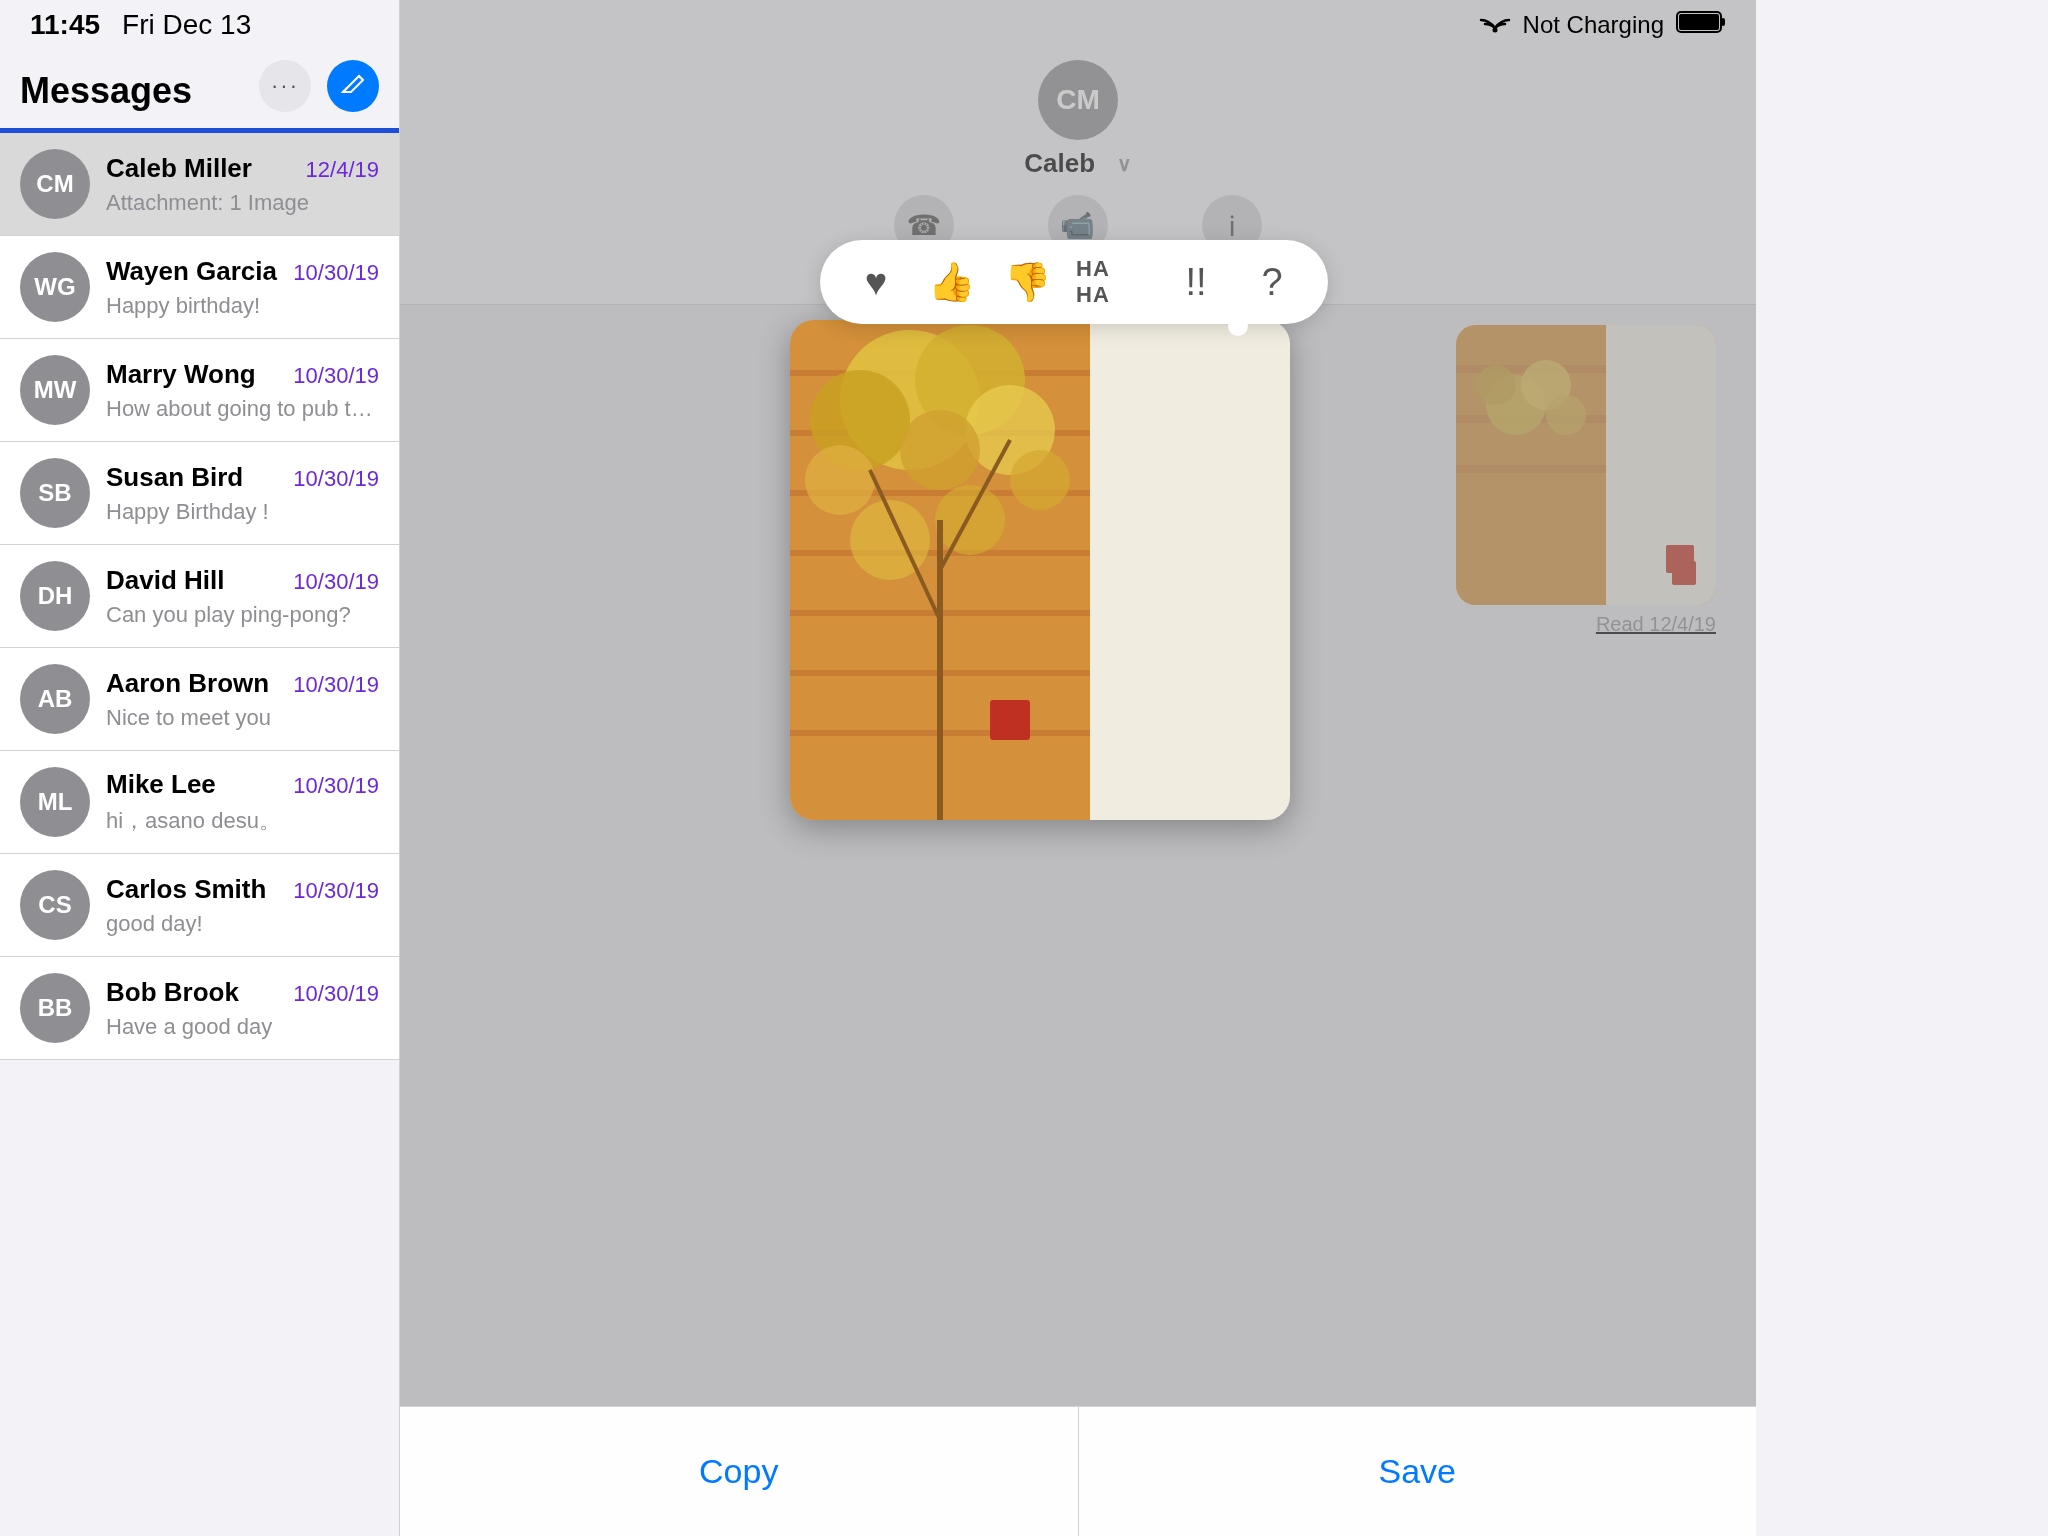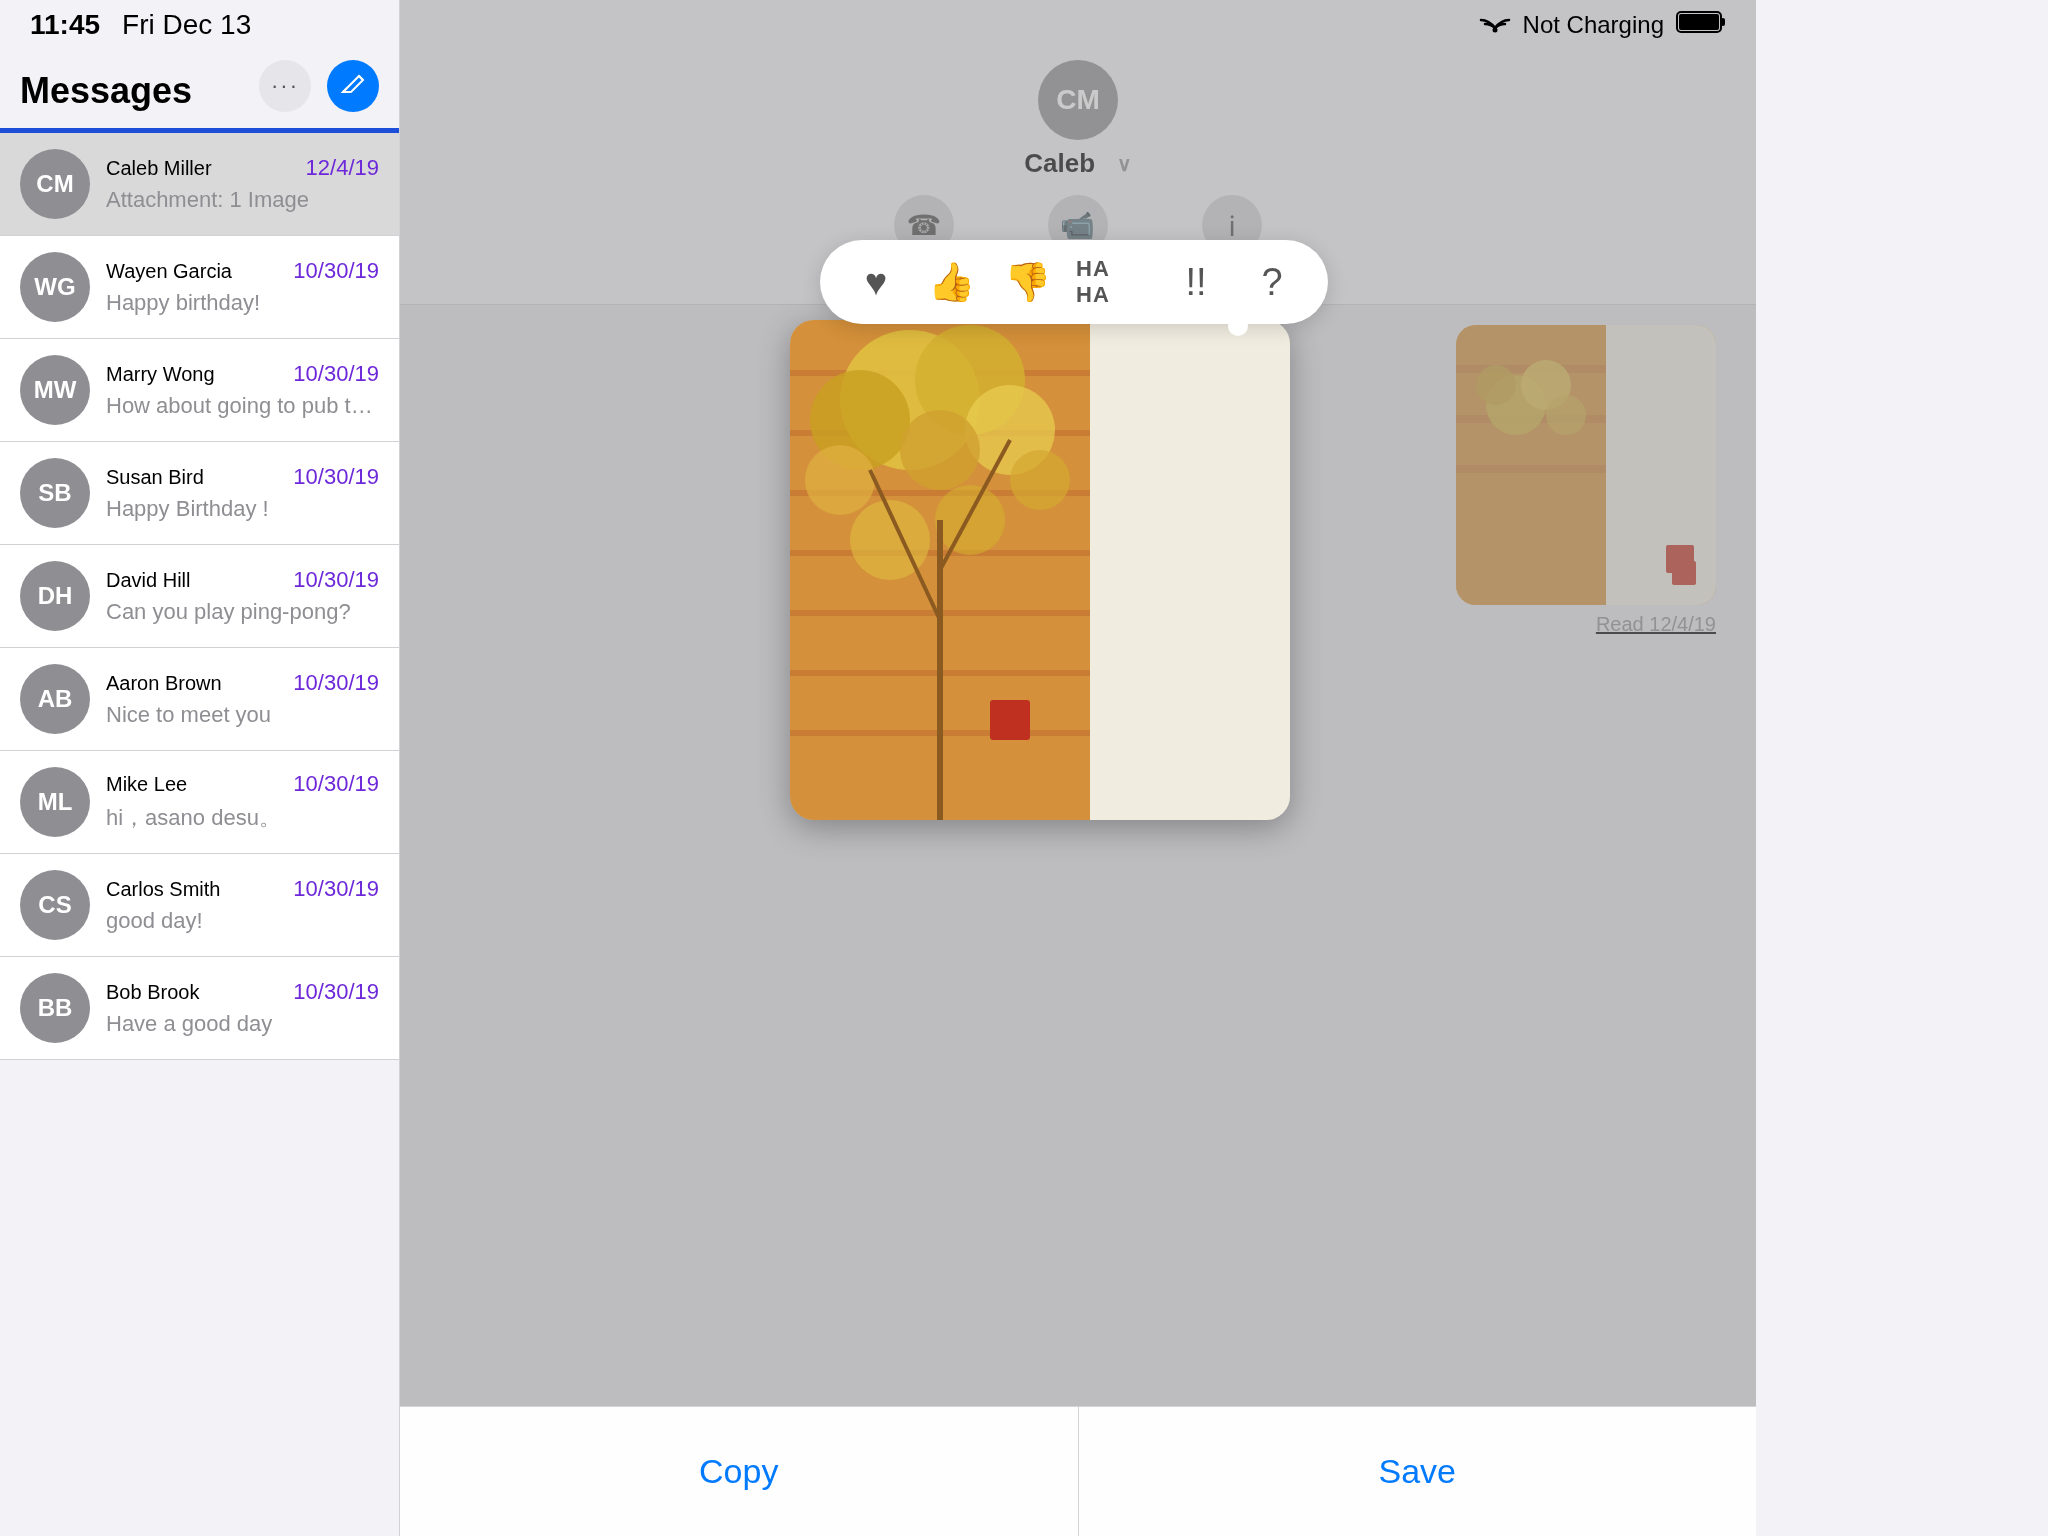--- a/index.html
+++ b/index.html
@@ -138,22 +138,22 @@
       flex: 1;
       min-width: 0;
     }
     .conv-top {
       display: flex;
       justify-content: space-between;
       align-items: baseline;
       margin-bottom: 6px;
     }
     .conv-name {
-      font-size: 20px;
-      font-weight: 400;
+      font-size: 26px;
+      font-weight: 700;
       color: #000;
     }
     .conv-date {
       font-size: 22px;
       color: #6d28d9;
     }
     .conv-preview {
       font-size: 22px;
       color: #8e8e93;
       white-space: nowrap;

